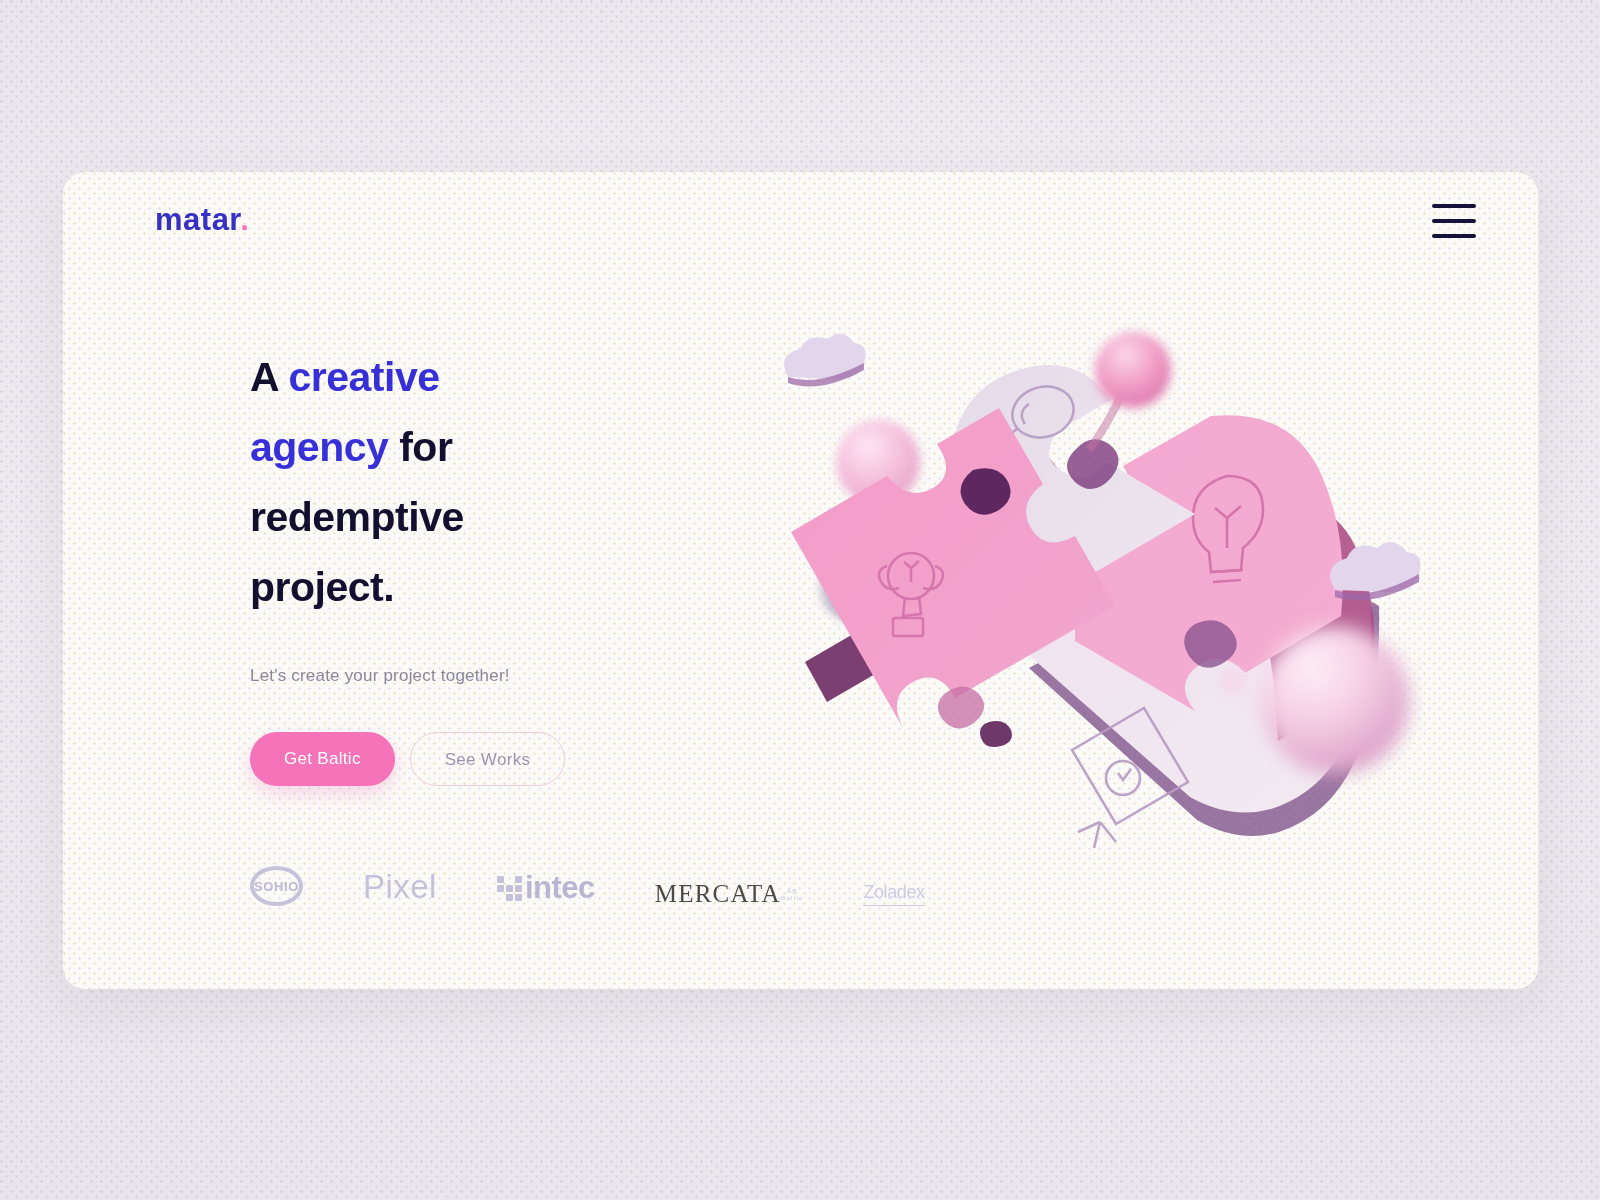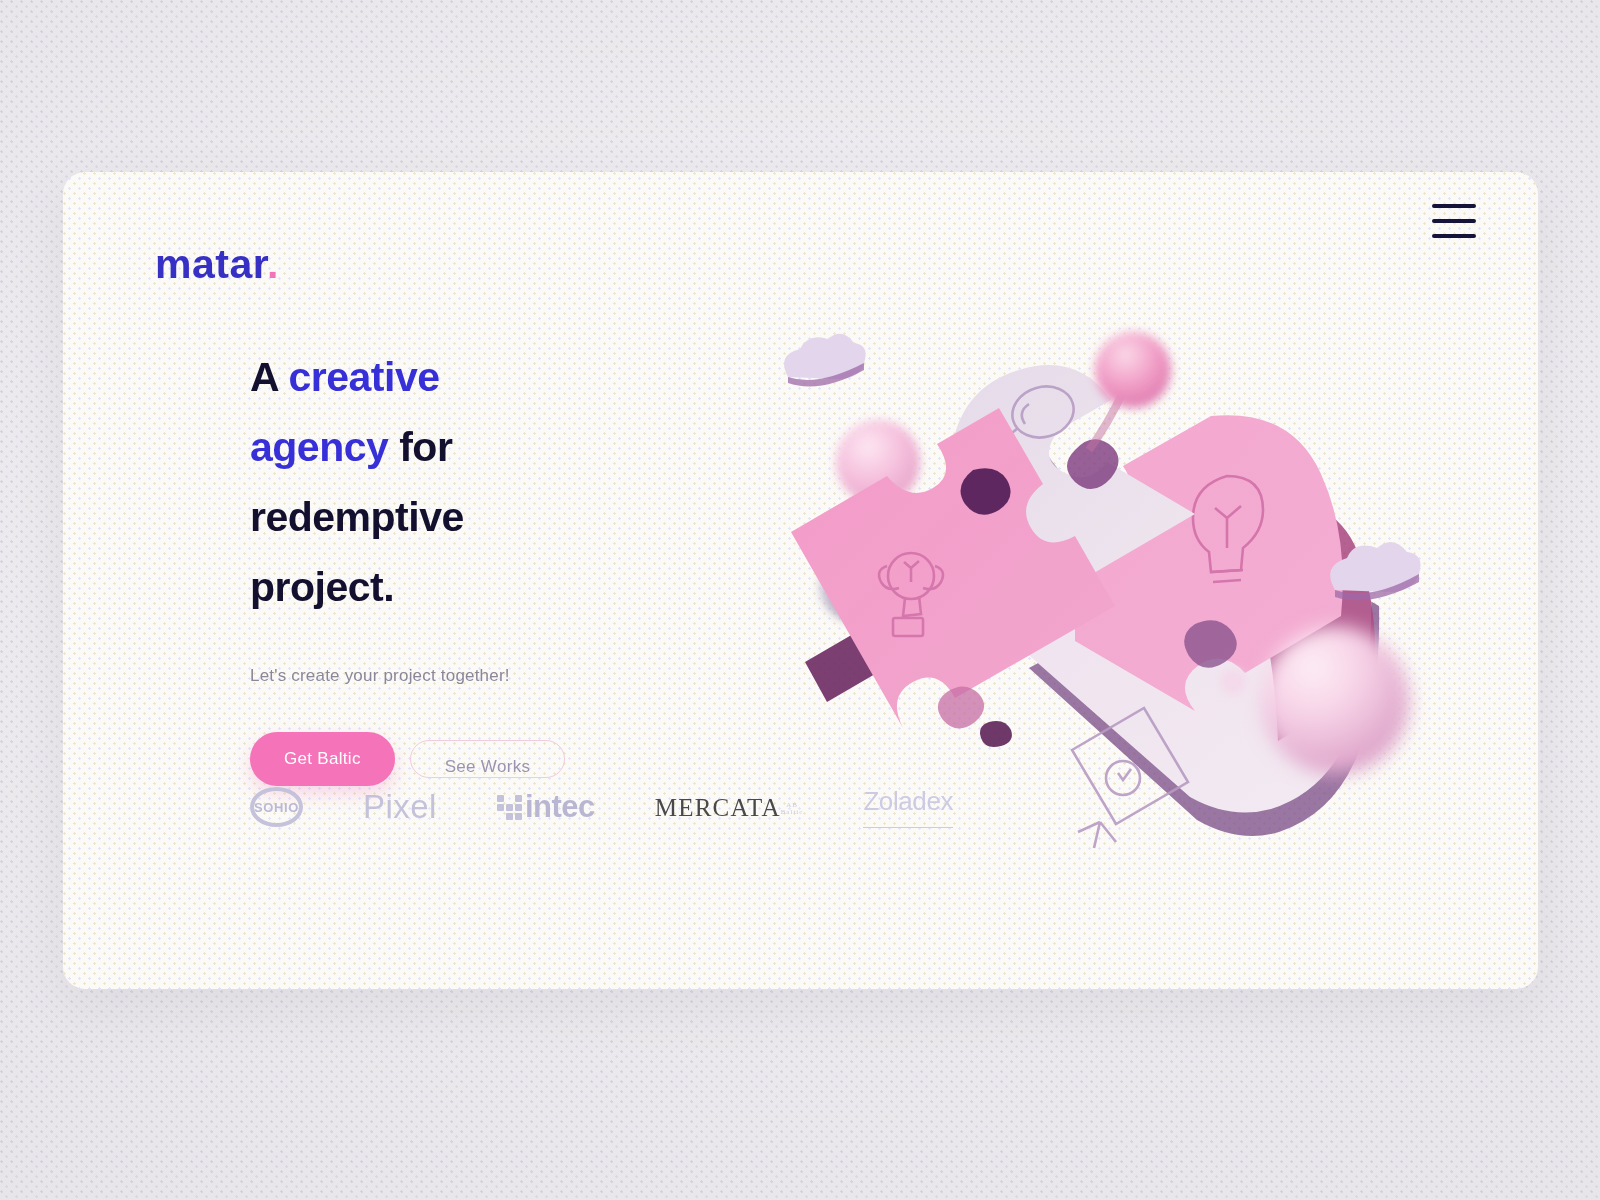--- a/index.html
+++ b/index.html
@@ -59,27 +59,26 @@
     background-size: 10px 10px, 10px 10px;
     background-position: 0 0, 5px 5px;
     opacity: 0.8;
   }
 
   
   .brand {
     position: absolute;
     left: 92px;
     top: 32px;
-    font-size: 41px;
+    font-size: 31px;
     font-weight: 700;
     letter-spacing: 0.5px;
     color: #3730c4;
     line-height: 1;
     z-index: 6;
-    margin-top: 40px;
   }
   .brand .dot { color: #f472b6; }
 
   .menu-btn {
     position: absolute;
     right: 62px;
     top: 32px;
     width: 44px;
     height: 34px;
     display: flex;
@@ -142,28 +141,29 @@
     height: 54px;
     line-height: 54px;
     box-shadow: 0 8px 18px rgba(245,115,184,0.25);
   }
   .btn-ghost {
     background: transparent;
     color: #9b94b0;
     border: 1.5px solid #f0ccdf;
     border-radius: 40px;
     padding: 0 34px;
-    height: 38px;
+    height: 54px;
     line-height: 51px;
   }
 
   
   .logos {
+    margin-top: 80px;
     display: flex;
-    align-items: center;
+    align-items: flex-end;
     gap: 60px;
     opacity: 0.95;
   }
   .logo-item {
     color: #b9b6d4;
     display: flex;
     align-items: center;
     justify-content: center;
     user-select: none;
   }
@@ -205,25 +205,25 @@
     color: #404040;
   }
   .logo-mercata .sub {
     font-family: "Liberation Serif", serif;
     font-size: 7px;
     letter-spacing: 1px;
     color: #c9c7de;
     margin-top: 3px;
   }
   .logo-zoladex {
-    font-size: 26px;
+    font-size: 18px;
     color: #cbc9e2;
     letter-spacing: -0.4px;
     border-bottom: 1.5px solid #cbc9e2;
-    padding-bottom: 10px;
+    padding-bottom: 2px;
     font-family: "Liberation Sans", sans-serif;
   }
 
   
   .illus {
     position: absolute;
     left: 700px;
     top: 150px;
     width: 720px;
     height: 620px;

